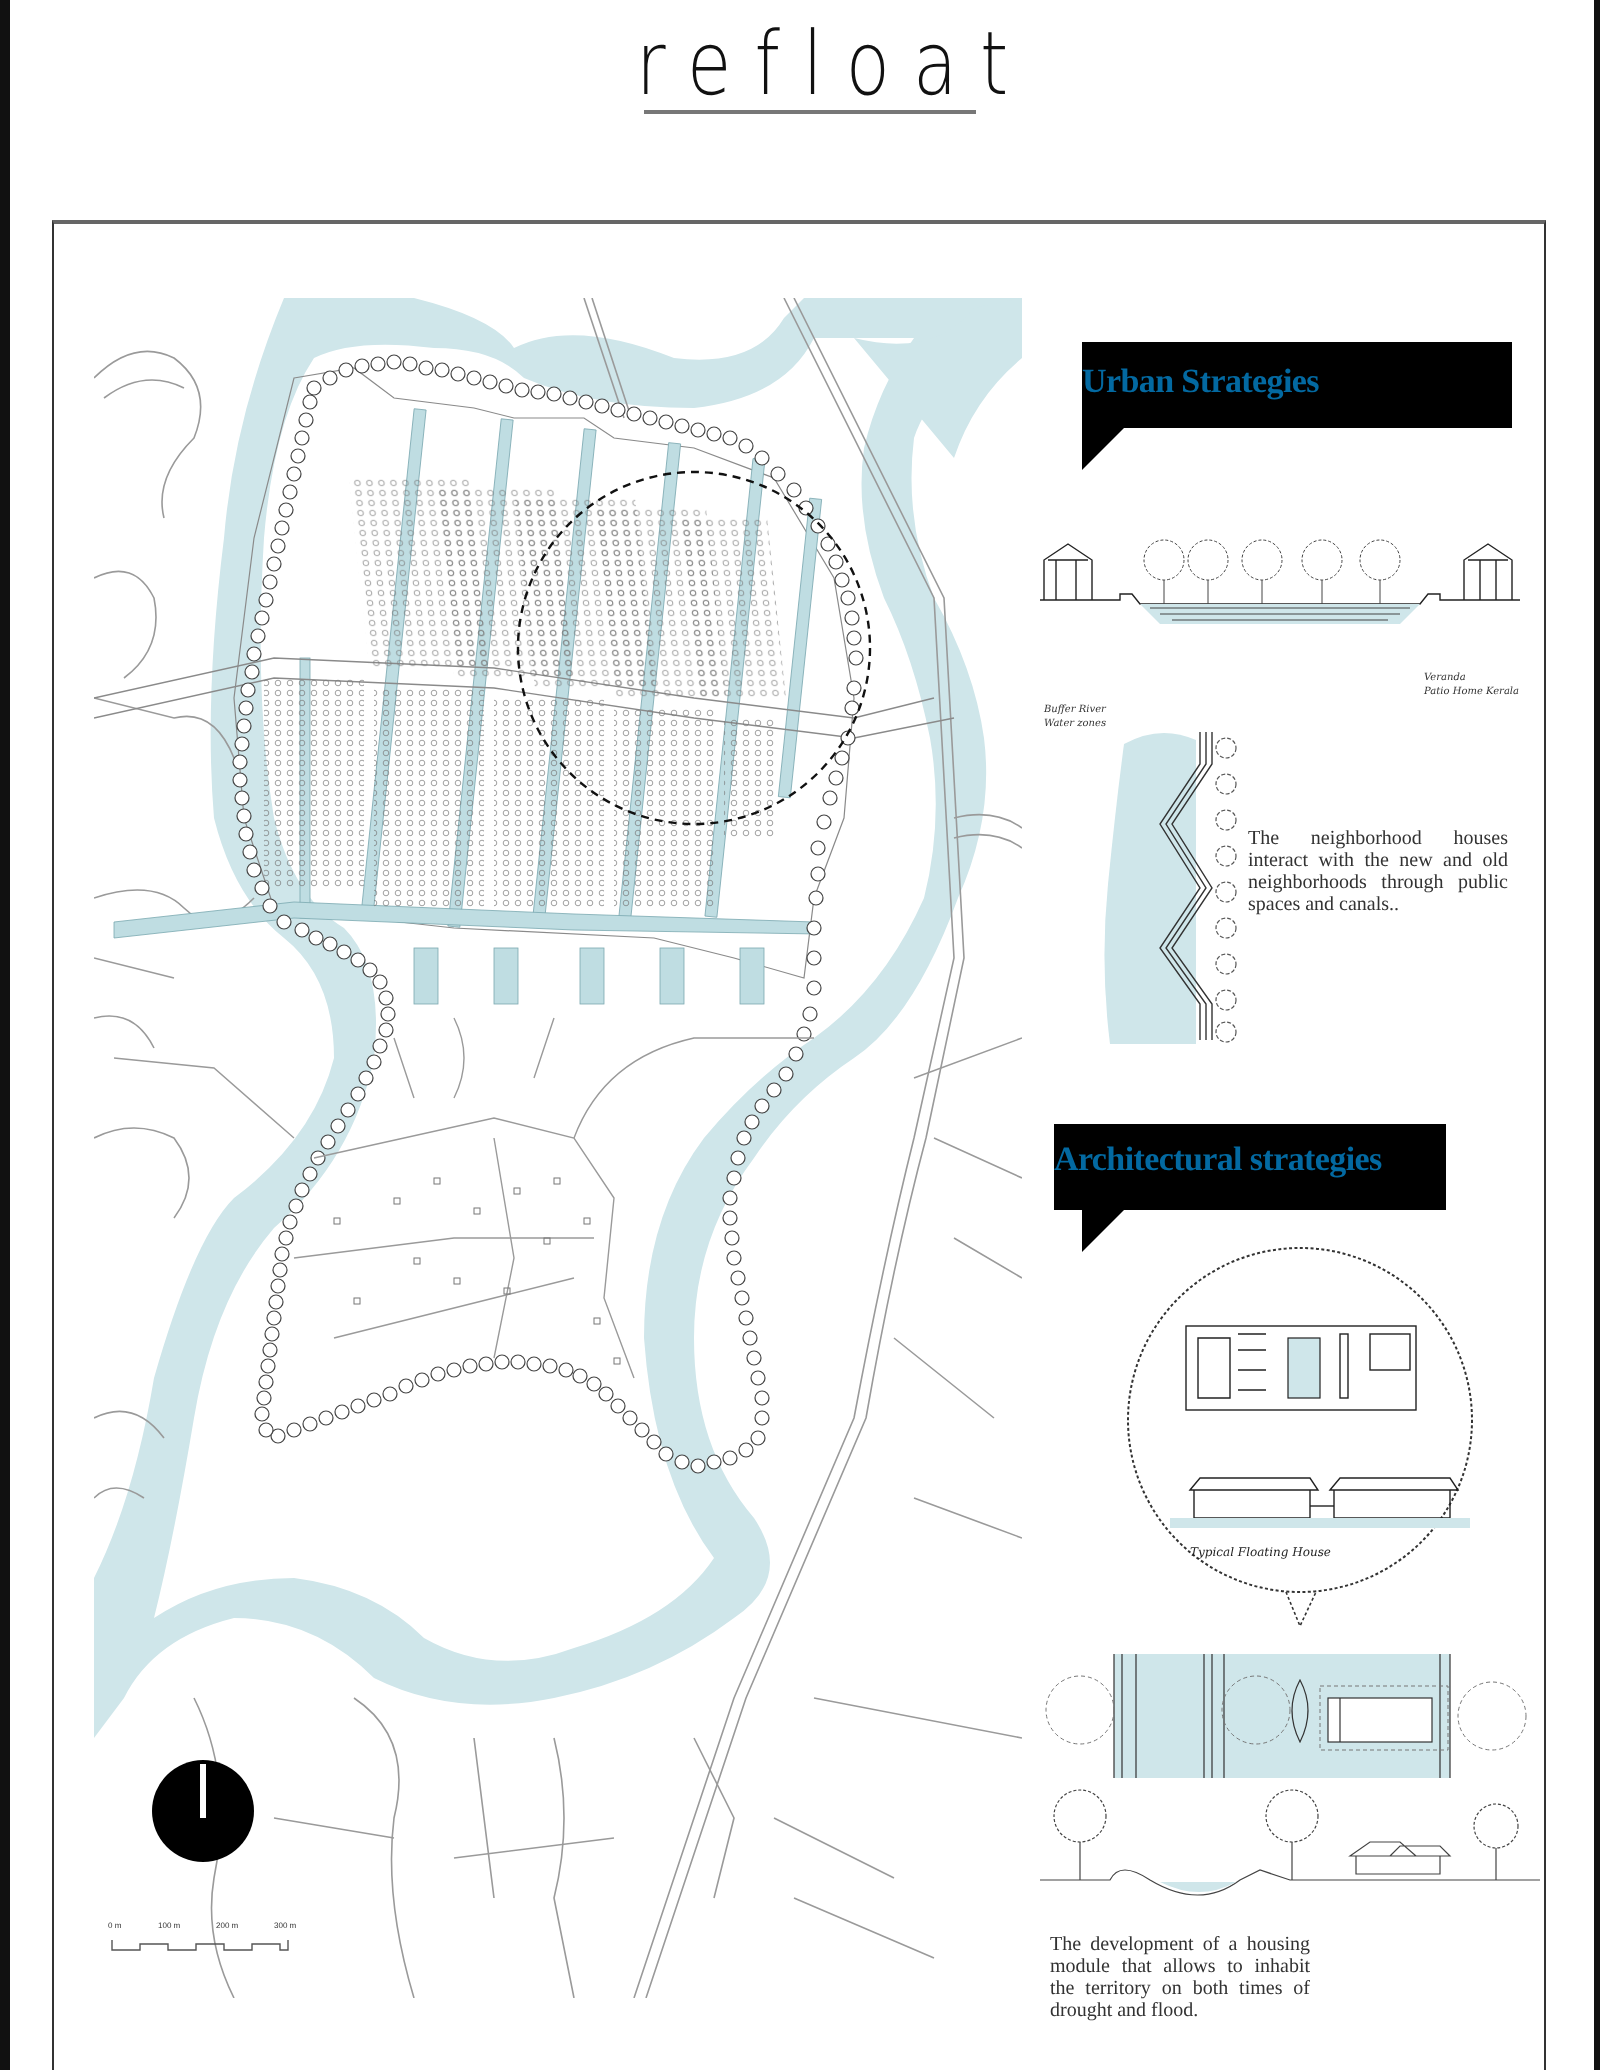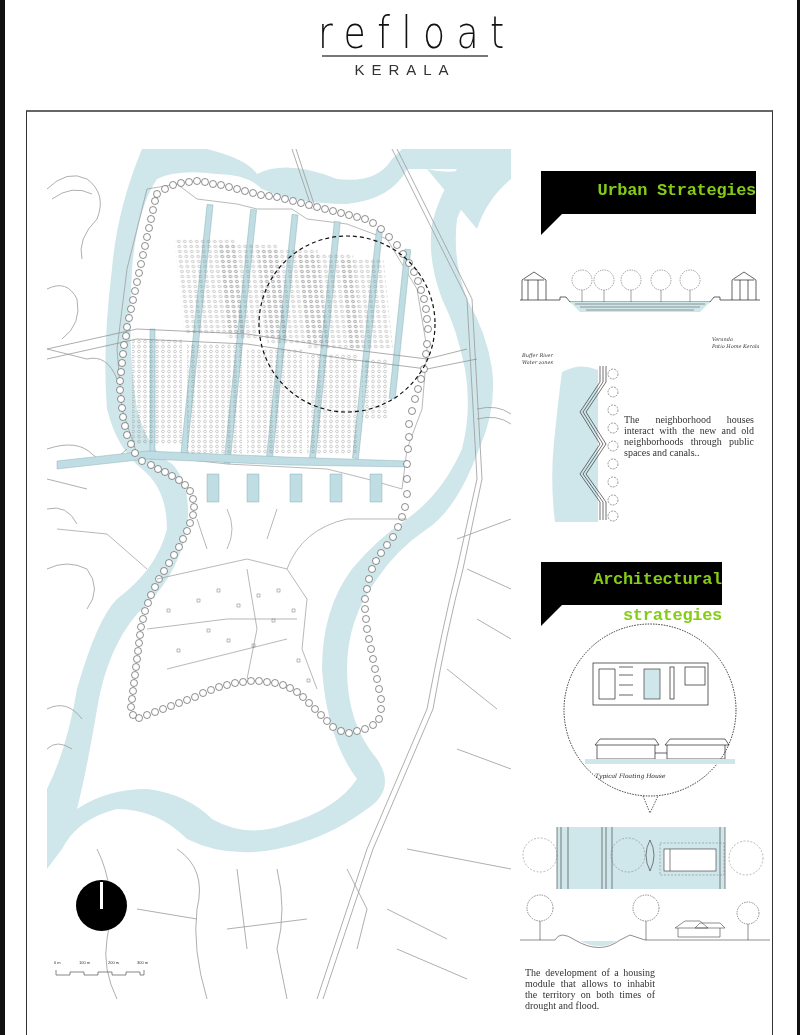--- a/index.html
+++ b/index.html
@@ -31,48 +31,47 @@
   .map svg { position:absolute; left:0; top:0; }
 
   .compass { position:absolute; left:76px; top:880px; width:51px; height:51px; border-radius:50%; background:#000; }
   .compass-needle { position:absolute; left:24px; top:2px; width:3px; height:27px; background:#fff; }
   .scale { position:absolute; left:52px; top:960px; width:110px; height:30px; }
   .scale-labels { position:absolute; top:0; left:0; width:110px; height:8px; font-size:4px; color:#333; }
   .scale-labels span { position:absolute; top:0; }
   .scale svg { position:absolute; top:8px; left:0; }
 
   .banner {
-    position:absolute; background:#000; color:#84cc16; font-weight:bold;
-    font-family:Liberation Mono, monospace; text-align:right;
+    position:absolute; background:#000; color:#0369a1; font-weight:bold;
+    font-family:Liberation Serif, serif; text-align:left;
   }
   .banner-tail { position:absolute; width:0; height:0; border-style:solid; }
   .banner-urban { left:541px; top:171px; width:215px; height:43px; line-height:40px; font-size:17px; letter-spacing:-0.3px; }
   .tail-urban { left:541px; top:214px; border-width:21px 21px 0 0; border-color:#000 transparent transparent transparent; }
-  .banner-arch { left:541px; top:562px; width:181px; height:43px; line-height:36px; font-size:17px; letter-spacing:-0.3px; }
+  .banner-arch { left:527px; top:562px; width:196px; height:43px; line-height:36px; font-size:17px; letter-spacing:-0.3px; }
   .tail-arch { left:541px; top:605px; border-width:21px 21px 0 0; border-color:#000 transparent transparent transparent; }
 
   .hand-note { position:absolute; font-family:"DejaVu Serif", serif; font-style:italic; color:#333; font-size:5px; line-height:7px; }
   .desc {
     position:absolute; font-family:Liberation Serif, serif; font-size:10px; color:#333;
     line-height:11px; text-align:justify;
   }
   .desc-urban { left:624px; top:414px; width:130px; }
   .desc-arch { left:525px; top:967px; width:130px; }
   .sketch { position:absolute; }
 </style>
 </head>
 <body>
 
 <div class="page-edge-left"></div>
 <div class="page-edge-right"></div>
 
 <div class="title-block">
   <div class="title-main">refloat</div>
   <div class="title-rule"></div>
-  <div class="title-sub">KERALA</div>
 </div>
 
 <div class="panel"></div>
 
 <div class="map">
   <svg width="464" height="850" viewBox="0 0 464 850">
 
     <path d="M95,0 L160,0 Q200,10 210,25 Q240,10 290,30 Q330,35 345,10 L355,0 L464,0 L464,12
              Q420,40 410,70 Q405,110 420,150 Q440,185 445,220 Q450,260 432,300 Q410,360 380,380
              Q350,400 330,430 Q300,470 300,520 Q300,575 330,610 Q350,640 320,660

